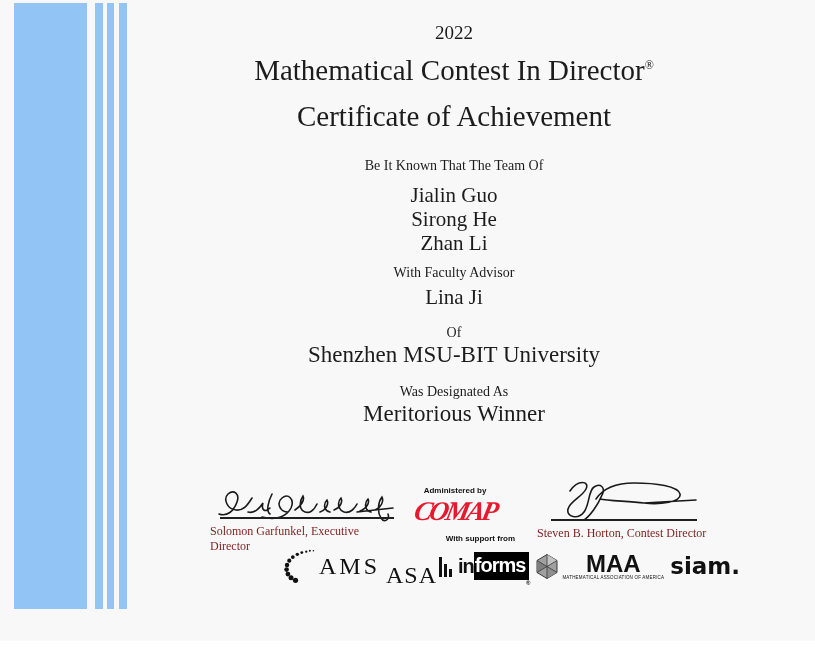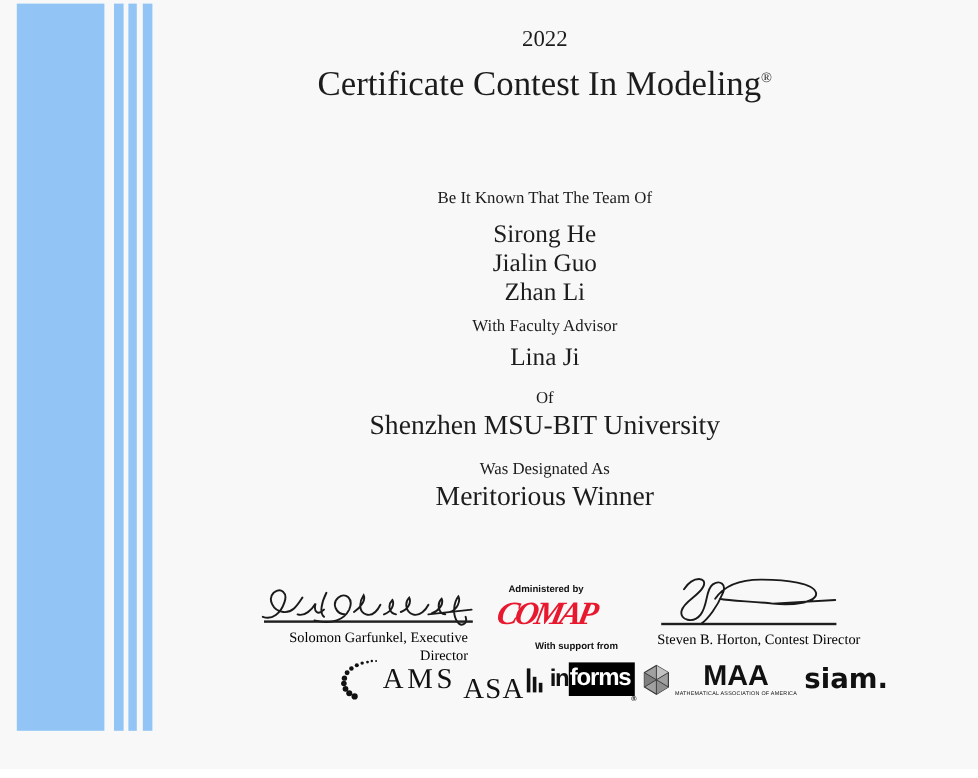--- a/index.html
+++ b/index.html
@@ -28,21 +28,21 @@
   .of-label{top:325px;text-align:center;}
   .institution{top:342px;font-size:23px;}
   .designated{top:384px;}
   .award{top:401px;font-size:23px;}
   
   .sig-svg{position:absolute;}
   .sig-svg path{fill:none;stroke:#1a1a1a;stroke-width:1.6;stroke-linecap:round;}
   .sig-line{position:absolute;height:2px;background:#1f1f1f;}
   .sig-line-left{left:220px;top:517px;width:174px;}
   .sig-line-right{left:551px;top:519px;width:146px;}
-  .sig-name{position:absolute;font-size:12px;text-align:right;color:#000000;}
+  .sig-name{position:absolute;font-size:12px;text-align:left;color:#7f1d1d;}
   .sig-name-left{left:210px;top:524px;width:180px;}
   .sig-name-right{left:537px;top:526px;width:180px;}
   
   .comap-small{position:absolute;left:395px;width:120px;text-align:center;
     font-family:"Liberation Sans",sans-serif;font-weight:bold;font-size:8px;color:#111;}
   .administered{top:486px;}
   .support{top:534px;text-align:right;}
   .comap-logo{position:absolute;left:395px;top:496px;width:120px;text-align:center;
     font-family:"Liberation Serif",serif;font-style:italic;font-weight:bold;
     font-size:27px;color:#e8192e;letter-spacing:-3px;transform:skewX(-12deg);}
@@ -68,27 +68,28 @@
 <body>
 
 <div class="canvas">
 
   <div class="bar bar-wide"></div>
   <div class="bar bar-s1"></div>
   <div class="bar bar-s2"></div>
   <div class="bar bar-s3"></div>
 
   <div class="cline year">2022</div>
-  <div class="cline title"><span>Certificate Contest In Modeling</span><sup>®</sup></div>
+  <div class="cline title"><span>Mathematical Contest In Director</span><sup>®</sup></div>
+  <div class="cline subtitle">Certificate of Achievement</div>
 
   <div class="cline small-label known">Be It Known That The Team Of</div>
 
   <div class="cline team">
+    <div>Jialin Guo</div>
     <div>Sirong He</div>
-    <div>Jialin Guo</div>
     <div>Zhan Li</div>
   </div>
 
   <div class="cline small-label advisor-label">With Faculty Advisor</div>
   <div class="cline advisor-name">Lina Ji</div>
 
   <div class="cline small-label of-label">Of</div>
   <div class="cline institution">Shenzhen MSU-BIT University</div>
 
   <div class="cline small-label designated">Was Designated As</div>

